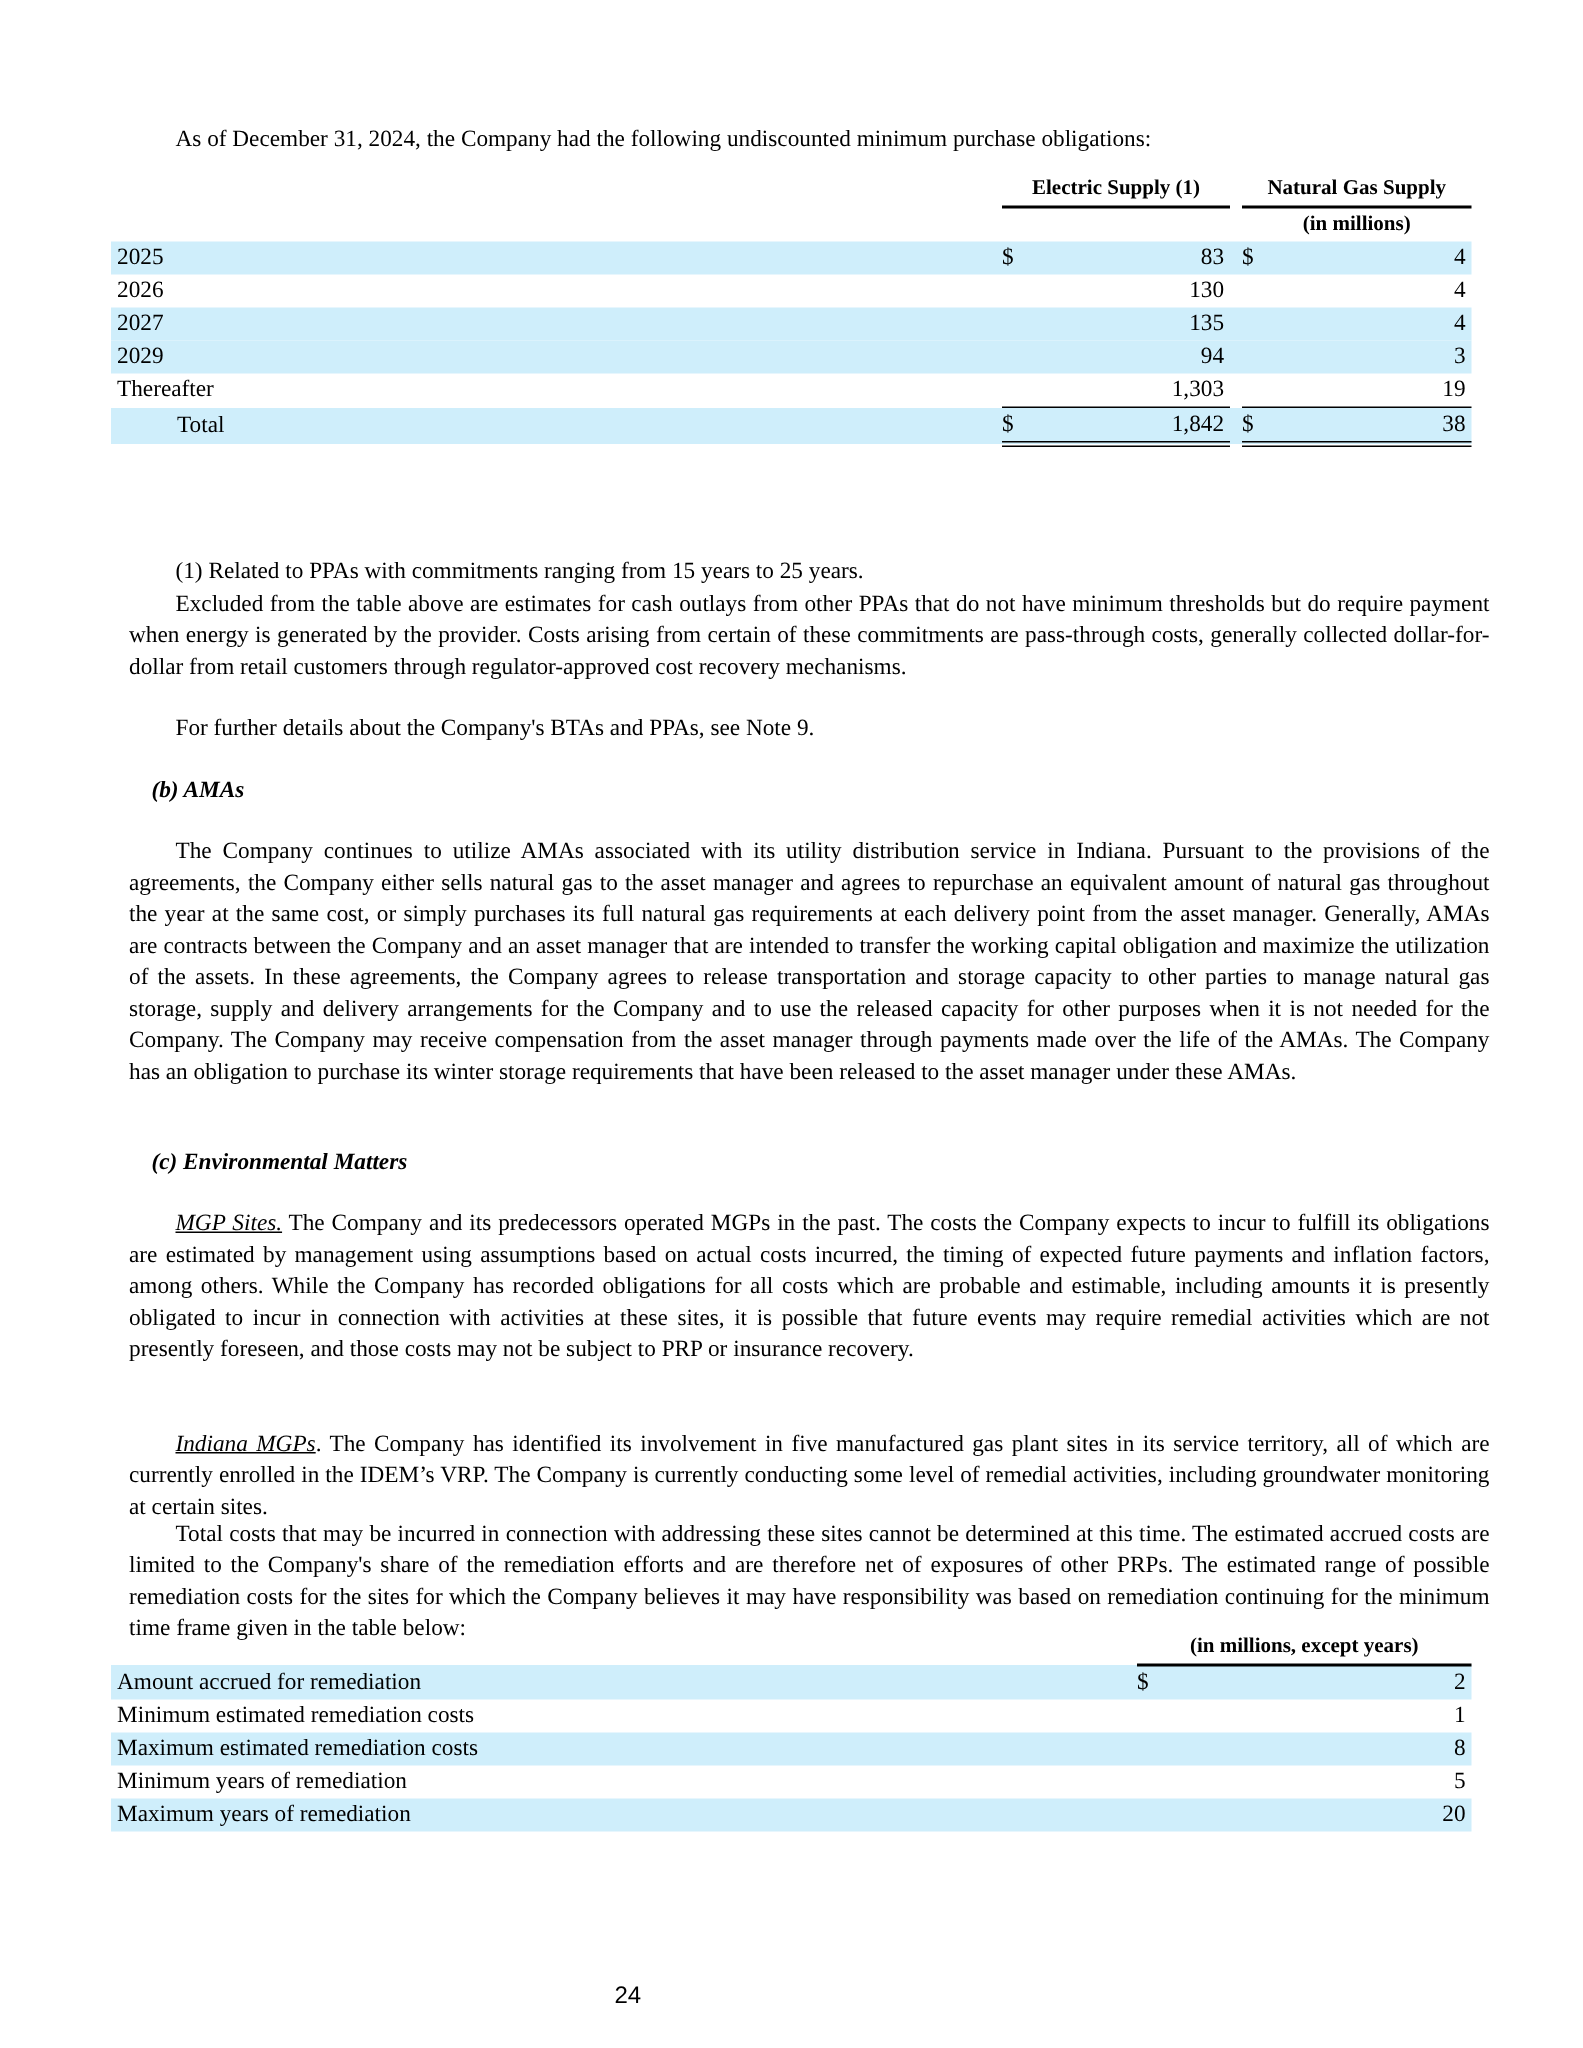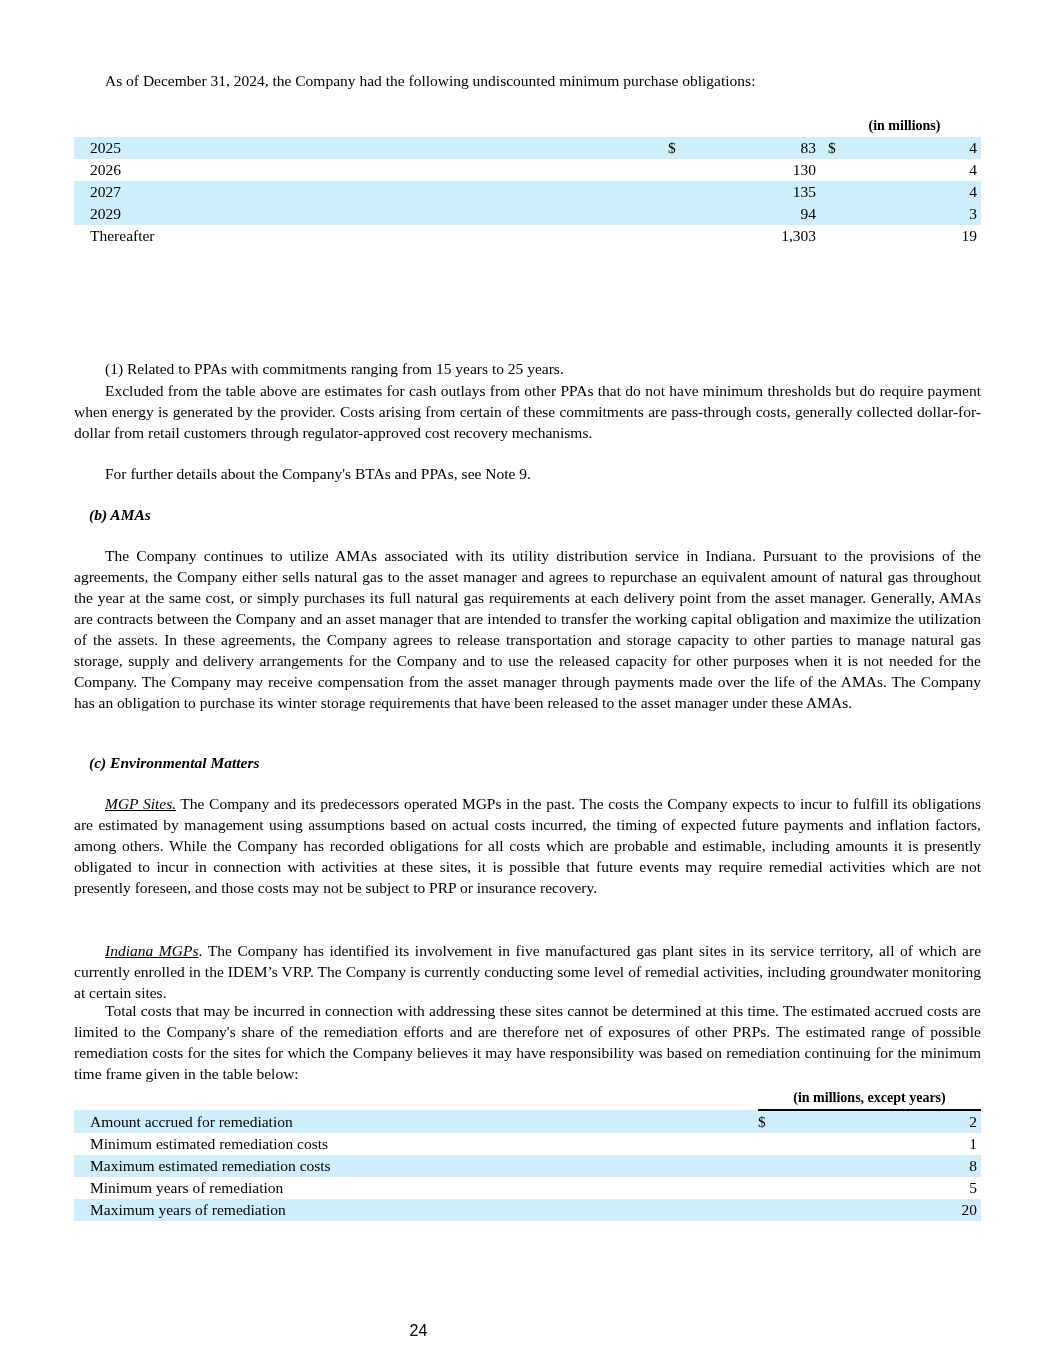--- a/index.html
+++ b/index.html
@@ -6,30 +6,30 @@
     body {
       width: 1055px;
       height: 1365px;
       position: relative;
       font-family: "Liberation Serif", serif;
       font-size: 15.5px;
       color: #000;
       line-height: 21px;
     }
     .page { position: absolute; left: 74px; top: 0; width: 907px; }
-    p { margin: 0; text-align: justify; }
+    p { margin: 12px; text-align: justify; }
     .indent { text-indent: 31px; }
     .abs { position: absolute; left: 0; width: 907px; }
     .heading { font-style: italic; font-weight: bold; padding-left: 15px; }
     .italic { font-style: italic; text-decoration: underline; }
 
     table { border-collapse: collapse; width: 907px; font-size: 15.5px; }
     td { padding: 0; height: 22px; line-height: 22px; }
     tr.shade td { background: #cfeefb; }
-    .lbl { padding-left: 16px; }
+    .lbl { padding-left: 4px; }
     .hdr { font-weight: bold; font-size: 14px; text-align: center; }
     .ul { border-bottom: 2px solid #000; }
     .dol { text-align: left; }
     .num { text-align: right; padding-right: 4px; margin-top: 28px; }
     .tot-top td.c { border-top: 1px solid #000; }
     .tot-bot td.c { border-bottom: 4px double #000; }
     .total-label { padding-left: 44px; }
 
     .pagenum {
       position: absolute; top: 1320px; left: 0; width: 837px; text-align: center;
@@ -46,20 +46,26 @@
   <table class="abs" style="top:115px;">
     <colgroup>
       <col style="width:594px">
         <col style="width:20px">
         <col style="width:132px">
         <col style="width:8px">
         <col style="width:20px">
         <col style="width:133px">
     </colgroup>
     <tbody>
+        <tr>
+      <td></td>
+      <td colspan="2" class="hdr ul">Electric Supply (1)</td>
+      <td></td>
+      <td colspan="2" class="hdr ul">Natural Gas Supply</td>
+    </tr>
     <tr>
       <td></td>
           <td></td>
           <td></td>
           <td></td>
       <td colspan="2" class="hdr">(in millions)</td>
     </tr>
     <tr class="shade">
       <td class="lbl">2025</td>
       <td class="dol">$</td>
@@ -92,20 +98,28 @@
       <td class="dol"></td>
       <td class="num">3</td>
     </tr>
     <tr>
       <td class="lbl">Thereafter</td>
       <td class="dol"></td>
       <td class="num">1,303</td>
       <td></td>
       <td class="dol"></td>
       <td class="num">19</td>
+    </tr>
+    <tr class="shade tot-top tot-bot">
+      <td class="lbl total-label">Total</td>
+      <td class="dol c">$</td>
+      <td class="num c">1,842</td>
+      <td></td>
+      <td class="dol c">$</td>
+      <td class="num c">38</td>
     </tr>
   </tbody>
     </table>
 
   <p class="abs indent" style="top:358px;">(1)  Related to PPAs with commitments ranging from 15 years to 25 years.</p>
 
   <p class="abs indent" style="top:380px;">Excluded from the table above are estimates for cash outlays from other PPAs that do not have minimum thresholds but do require payment when energy is generated by the provider. Costs arising from certain of these commitments are pass-through costs, generally collected dollar-for-dollar from retail customers through regulator-approved cost recovery mechanisms.</p>
 
   <p class="abs indent" style="top:463px;">For further details about the Company's BTAs and PPAs, see Note 9.</p>
 

